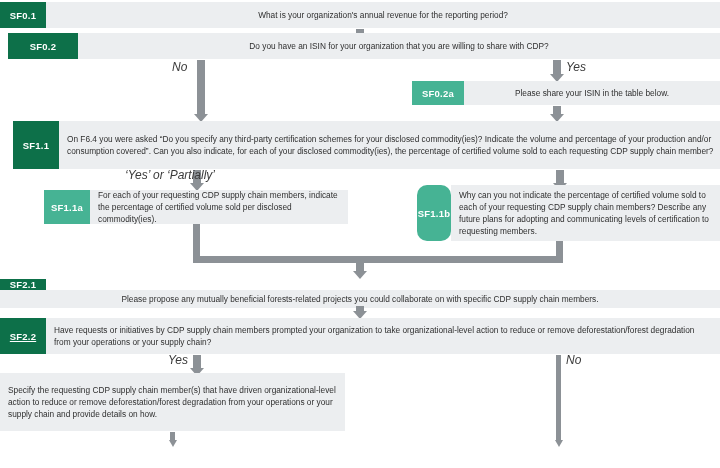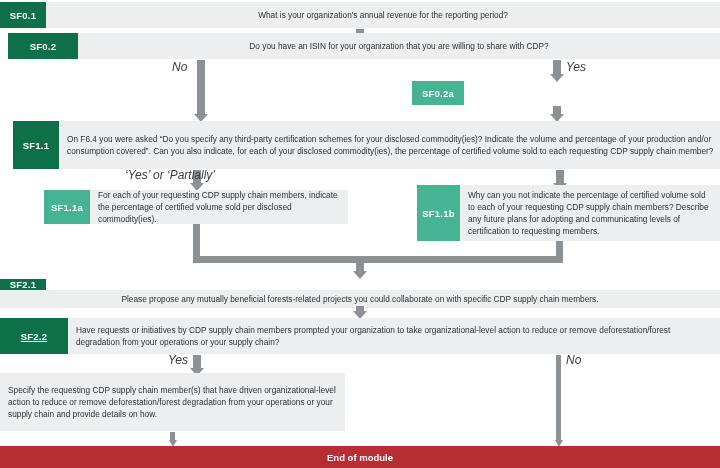--- a/index.html
+++ b/index.html
@@ -132,20 +132,23 @@
   </div>
 
   <div class="arrow" style="left:197px; top:60px; width:8px; height:55px;"></div>
   <div class="edge-label" style="left:172px; top:60px;">No</div>
 
   <div class="arrow" style="left:553px; top:60px; width:8px; height:15px;"></div>
   <div class="edge-label" style="left:566px; top:60px;">Yes</div>
 
   <div class="row" style="left:368px; top:81px; width:352px; height:24px;">
     <div class="tag teal" style="width:52px;">SF0.2a</div>
+    <div class="body">
+      <span>Please share your ISIN in the table below.</span>
+    </div>
   </div>
 
   <div class="arrow" style="left:553px; top:106px; width:8px; height:9px;"></div>
 
   <div class="row" style="left:13px; top:121px; width:720px; height:48px;">
     <div class="tag dark" style="width:46px;">SF1.1</div>
     <div class="body">
       <span>On F6.4 you were asked “Do you specify any third-party certification schemes for your disclosed commodity(ies)? Indicate the volume and percentage of your production and/or consumption covered”. Can you also indicate, for each of your disclosed commodity(ies), the percentage of certified volume sold to each requesting CDP supply chain member?</span>
     </div>
   </div>
@@ -157,21 +160,21 @@
   <div class="edge-label" style="left:567px; top:168px;margin-top:18px;">‘No’, ‘Don’t know’ or ‘Partially’</div>
 
   <div class="row" style="left:0px; top:190px; width:348px; height:34px;">
     <div class="tag teal" style="width:46px;">SF1.1a</div>
     <div class="body">
       <span>For each of your requesting CDP supply chain members, indicate the percentage of certified volume sold per disclosed commodity(ies).</span>
     </div>
   </div>
 
   <div class="row" style="left:373px; top:185px; width:347px; height:56px;">
-    <div class="tag teal" style="width:43px;">SF1.1b</div>
+    <div class="tag teal" style="width:34px;border-radius:10px;">SF1.1b</div>
     <div class="body">
       <span>Why can you not indicate the percentage of certified volume sold to each of your requesting CDP supply chain members? Describe any future plans for adopting and communicating levels of certification to requesting members.</span>
     </div>
   </div>
 
   <div class="segment" style="left:193px; top:224px; width:7px; height:35px;"></div>
 
   <div class="segment" style="left:556px; top:241px; width:7px; height:18px;"></div>
 
   <div class="segment" style="left:193px; top:256px; width:370px; height:7px;"></div>
@@ -181,37 +184,34 @@
   <div class="row" style="left:0px; top:279px; width:720px; height:26px;flex-direction:column;">
     <div class="tag dark" style="width:46px;">SF2.1</div>
     <div class="body">
       <span>Please propose any mutually beneficial forests-related projects you could collaborate on with specific CDP supply chain members.</span>
     </div>
   </div>
 
   <div class="arrow" style="left:356px; top:306px; width:8px; height:6px;"></div>
 
   <div class="row" style="left:0px; top:318px; width:720px; height:36px;">
-    <div class="tag dark" style="width:68px;text-decoration:underline;">SF2.2</div>
+    <div class="tag dark" style="width:46px;text-decoration:underline;">SF2.2</div>
     <div class="body">
       <span>Have requests or initiatives by CDP supply chain members prompted your organization to take organizational-level action to reduce or remove deforestation/forest degradation from your operations or your supply chain?</span>
     </div>
   </div>
 
   <div class="arrow" style="left:193px; top:355px; width:8px; height:14px;"></div>
   <div class="edge-label" style="left:168px; top:353px;">Yes</div>
 
   <div class="arrow thin" style="left:556px; top:355px; width:5px; height:85px;"></div>
   <div class="edge-label" style="left:566px; top:353px;">No</div>
 
   <div class="row" style="left:0px; top:373px; width:345px; height:58px;">
     <div class="body">
       <span>Specify the requesting CDP supply chain member(s) that have driven organizational-level action to reduce or remove deforestation/forest degradation from your operations or your supply chain and provide details on how.</span>
     </div>
   </div>
 
   <div class="arrow thin" style="left:170px; top:432px; width:5px; height:8px;"></div>
 
-  <div id="end-bar">
-    <span>End of module</span>
-  </div>
 
 </div>
 
 </body></html>

